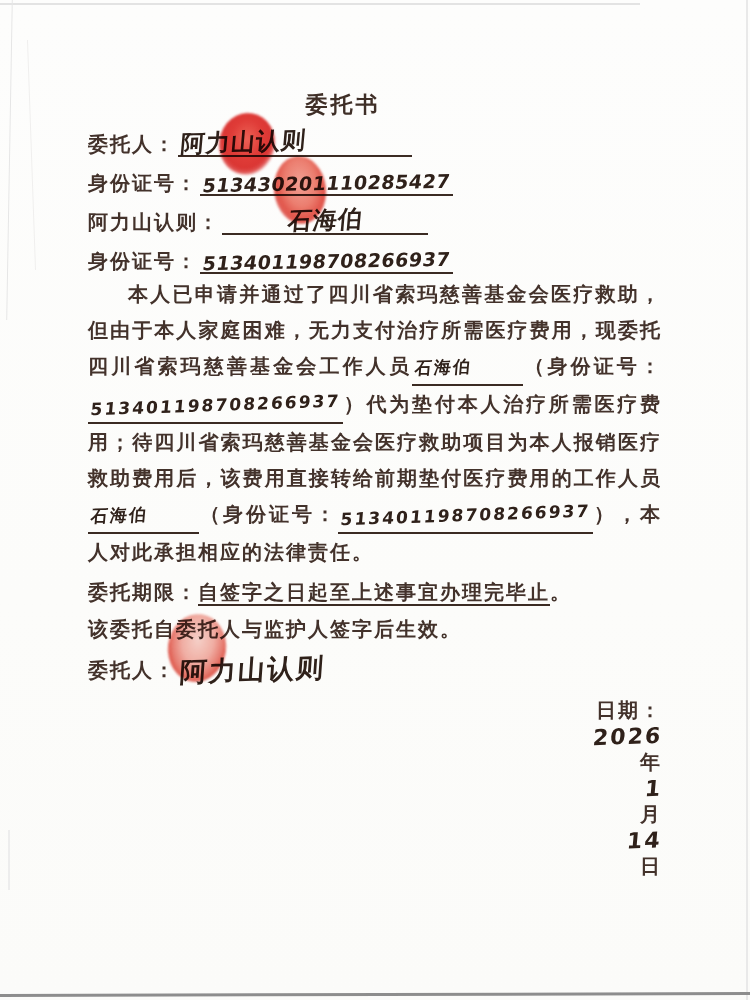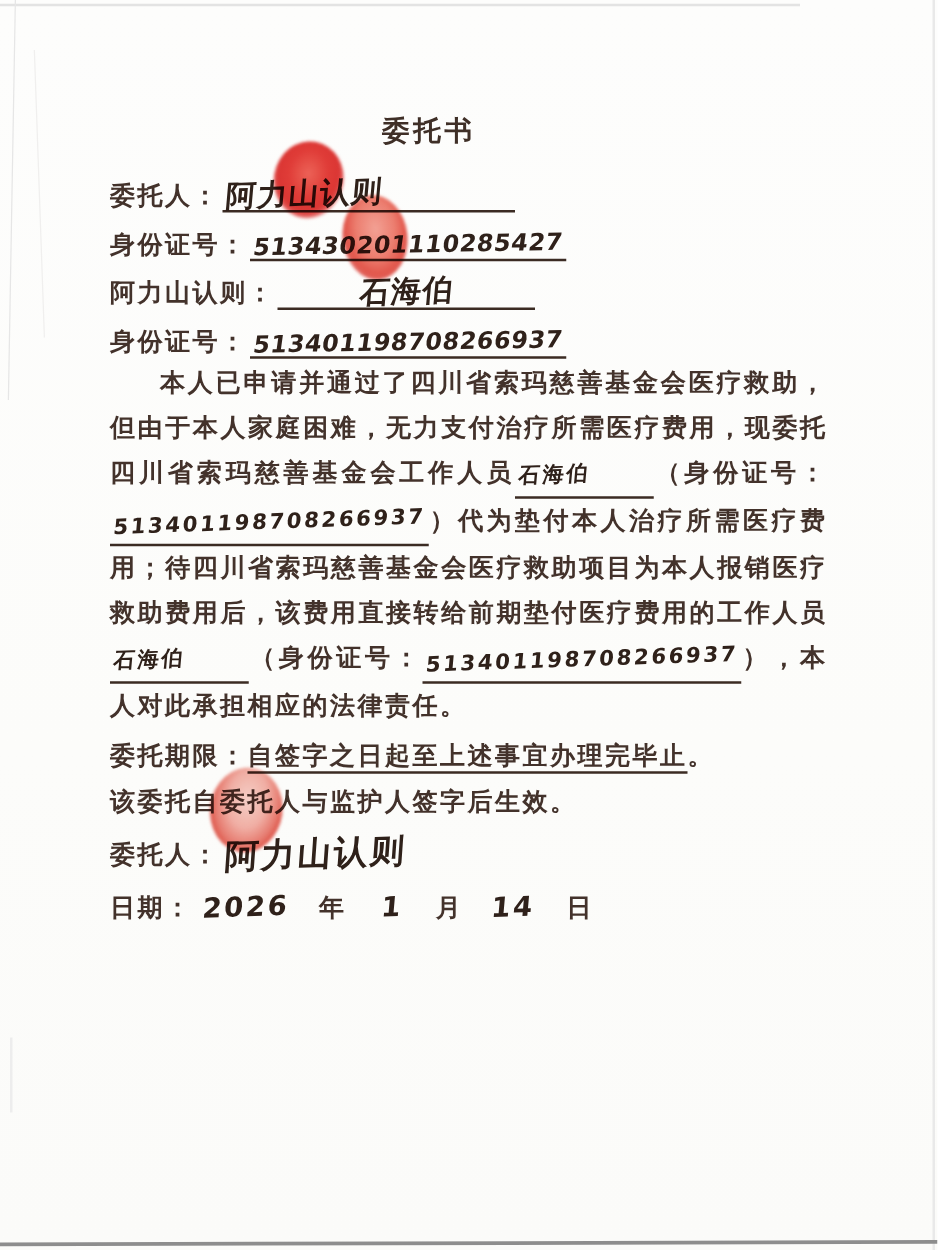--- a/index.html
+++ b/index.html
@@ -19,21 +19,21 @@
   .scan-bottom{position:absolute;bottom:4px;left:0;width:100%;height:3px;background:#8d8d8d;transform:rotate(-0.15deg);}
   .scan-right{position:absolute;top:0;right:2px;width:2px;height:100%;background:#e9e9e9;}
   .scan-left1{position:absolute;top:0;left:9px;width:1px;height:320px;background:#e6e6e6;transform:rotate(1deg);}
   .scan-left2{position:absolute;top:40px;left:31px;width:1px;height:230px;background:#f0efee;transform:rotate(-2deg);}
   .scan-left3{position:absolute;top:830px;left:8px;width:2px;height:60px;background:#ededed;}
 
   .content{padding:92px 88px 0 88px;}
 
   .title{
     text-align:center;font-size:22px;font-weight:bold;letter-spacing:3px;
-    color:#3f2f27;position:relative;left:-32px;line-height:26px;margin-bottom:13px;
+    color:#3f2f27;position:relative;left:-32px;line-height:26px;margin-bottom:0;
   }
 
   .field-row{
     display:flex;align-items:flex-end;height:39px;
     font-size:20px;font-weight:bold;letter-spacing:2px;white-space:nowrap;
   }
   .field-row .label{line-height:26px;}
   .u{
     display:flex;align-items:flex-end;
     border-bottom:2px solid #3b2b23;
@@ -67,21 +67,21 @@
 
   .clause{
     font-size:20px;font-weight:bold;letter-spacing:2px;line-height:30px;
     margin-top:7px;color:#43322b;
   }
   .term-underline{border-bottom:2px solid #3b2b23;padding-bottom:1px;}
 
   .sig-row{display:flex;align-items:center;margin-top:8px;font-size:20px;font-weight:bold;letter-spacing:2px;height:36px;}
   .hw-sig{font-size:27px;letter-spacing:2px;margin-left:4px;transform:skewX(-6deg) rotate(-2deg);}
 
-  .date-row{display:flex;align-items:center;margin-top:9px;font-size:20px;font-weight:bold;letter-spacing:2px;height:32px;}
+  .date-row{display:flex;align-items:flex-end;margin-top:9px;font-size:20px;font-weight:bold;letter-spacing:2px;height:32px;flex-direction:column;}
   .date-row .hw{font-size:22px;}
   .m-year{margin-left:8px;}
   .m-yunit{margin-left:24px;}
   .m-month{margin-left:28px;}
   .m-munit{margin-left:26px;}
   .m-day{margin-left:22px;}
   .m-dunit{margin-left:26px;}
 
   
   .fp{position:absolute;border-radius:50%;mix-blend-mode:multiply;filter:blur(1.2px);}

